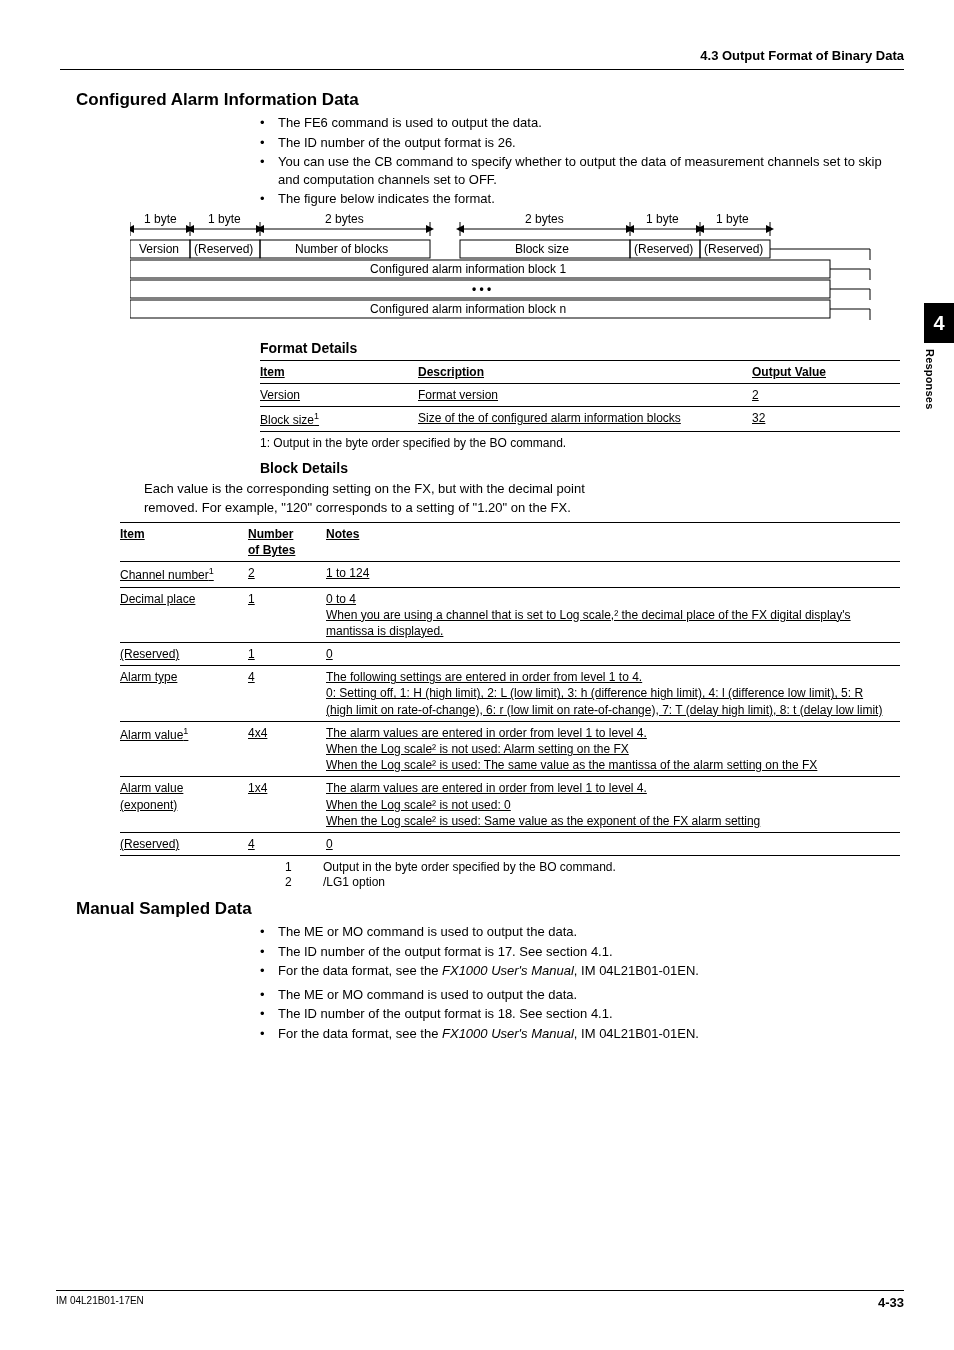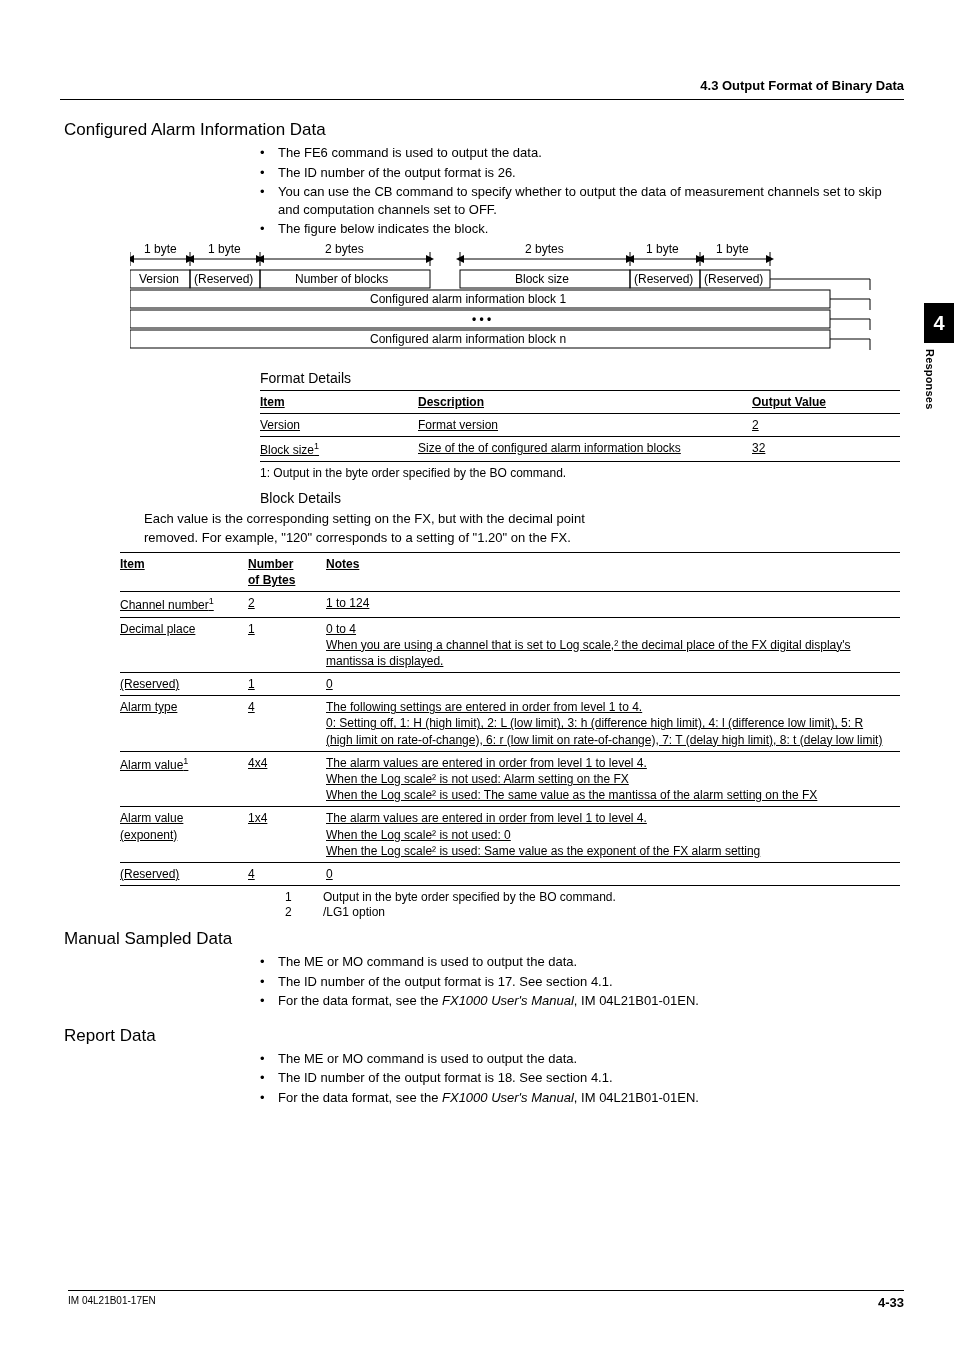--- a/index.html
+++ b/index.html
@@ -8,58 +8,58 @@
     padding: 0;
     font-family: Arial, Helvetica, sans-serif;
     background: #fff;
     color: #000;
   }
   .page {
     width: 954px;
     height: 1350px;
     position: relative;
     box-sizing: border-box;
-    padding: 78px 50px 0 60px;
+    padding: 48px 50px 0 60px;
     font-size: 13px;
   }
   .sect-hdr {
     text-align: right;
     font-size: 13px;
     font-weight: bold;
     margin-bottom: 6px;
     color: #000;
   }
   .thin-rule {
     border-top: 1px solid #000;
     margin-bottom: 20px;
   }
   .h2 {
     font-size: 17px;
-    font-weight: normal;
-    margin: 0 0 4px 4px;
+    font-weight: bold;
+    margin: 0 0 4px 16px;
   }
   .bullets {
     margin: 0 0 6px 200px;
   }
   .bullets .b {
     display: flex;
     margin: 2px 0;
     line-height: 1.35;
   }
   .bullets .dot {
     width: 18px;
     flex: none;
   }
   .svg-diagram {
     display: block;
     margin: 6px 0 10px 70px;
   }
   .h3 {
     font-size: 14px;
-    font-weight: normal;
+    font-weight: bold;
     margin: 8px 0 4px 200px;
   }
   table.tbl {
     border-collapse: collapse;
     font-size: 12px;
     line-height: 1.35;
     text-decoration: underline;
   }
   table.tbl th {
     text-align: left;
@@ -110,21 +110,21 @@
     writing-mode: vertical-rl;
     font-size: 11px;
     font-weight: bold;
     text-align: left;
     margin-top: 6px;
     letter-spacing: 0.2px;
   }
 
   .footer {
     position: absolute;
-    left: 68px;
+    left: 56px;
     right: 50px;
     bottom: 40px;
     border-top: 1px solid #000;
     padding-top: 4px;
     font-size: 10px;
     display: flex;
     justify-content: space-between;
   }
   .footer .pg { font-weight: bold; font-size: 13px; }
   sup { font-size: 9px; }
@@ -145,21 +145,21 @@
     <div class="b">
         <span class="dot">•</span>
         <span>The ID number of the output format is 26.</span>
       </div>
     <div class="b">
         <span class="dot">•</span>
         <span>You can use the CB command to specify whether to output the data of measurement channels set to skip and computation channels set to OFF.</span>
       </div>
     <div class="b">
         <span class="dot">•</span>
-        <span>The figure below indicates the block.</span>
+        <span>The figure below indicates the format.</span>
       </div>
   </div>
 
   <svg class="svg-diagram" width="780" height="116" viewBox="0 0 780 116">
     <g font-family="Arial" font-size="12" fill="#000">
 
       <g stroke="#000" stroke-width="1">
         <line x1="0" y1="15" x2="60" y2="15" marker-start="url(#ah)" marker-end="url(#ah)"></line>
         <line x1="60" y1="15" x2="130" y2="15" marker-start="url(#ah)" marker-end="url(#ah)"></line>
         <line x1="130" y1="15" x2="300" y2="15" marker-start="url(#ah)" marker-end="url(#ah)"></line>
@@ -312,21 +312,20 @@
       <div class="b">
         <span class="dot">•</span>
         <span>The ID number of the output format is 17. See section 4.1.</span>
       </div>
       <div class="b">
         <span class="dot">•</span>
         <span>For the data format, see the <span class="italic">FX1000 User's Manual</span>, IM 04L21B01-01EN.</span>
       </div>
     </div>
 
-  <div class="h2" style="margin-top:16px;">Report Data</div>
   <div class="bullets" id="s3b">
       <div class="b">
         <span class="dot">•</span>
         <span>The ME or MO command is used to output the data.</span>
       </div>
       <div class="b">
         <span class="dot">•</span>
         <span>The ID number of the output format is 18. See section 4.1.</span>
       </div>
       <div class="b">

